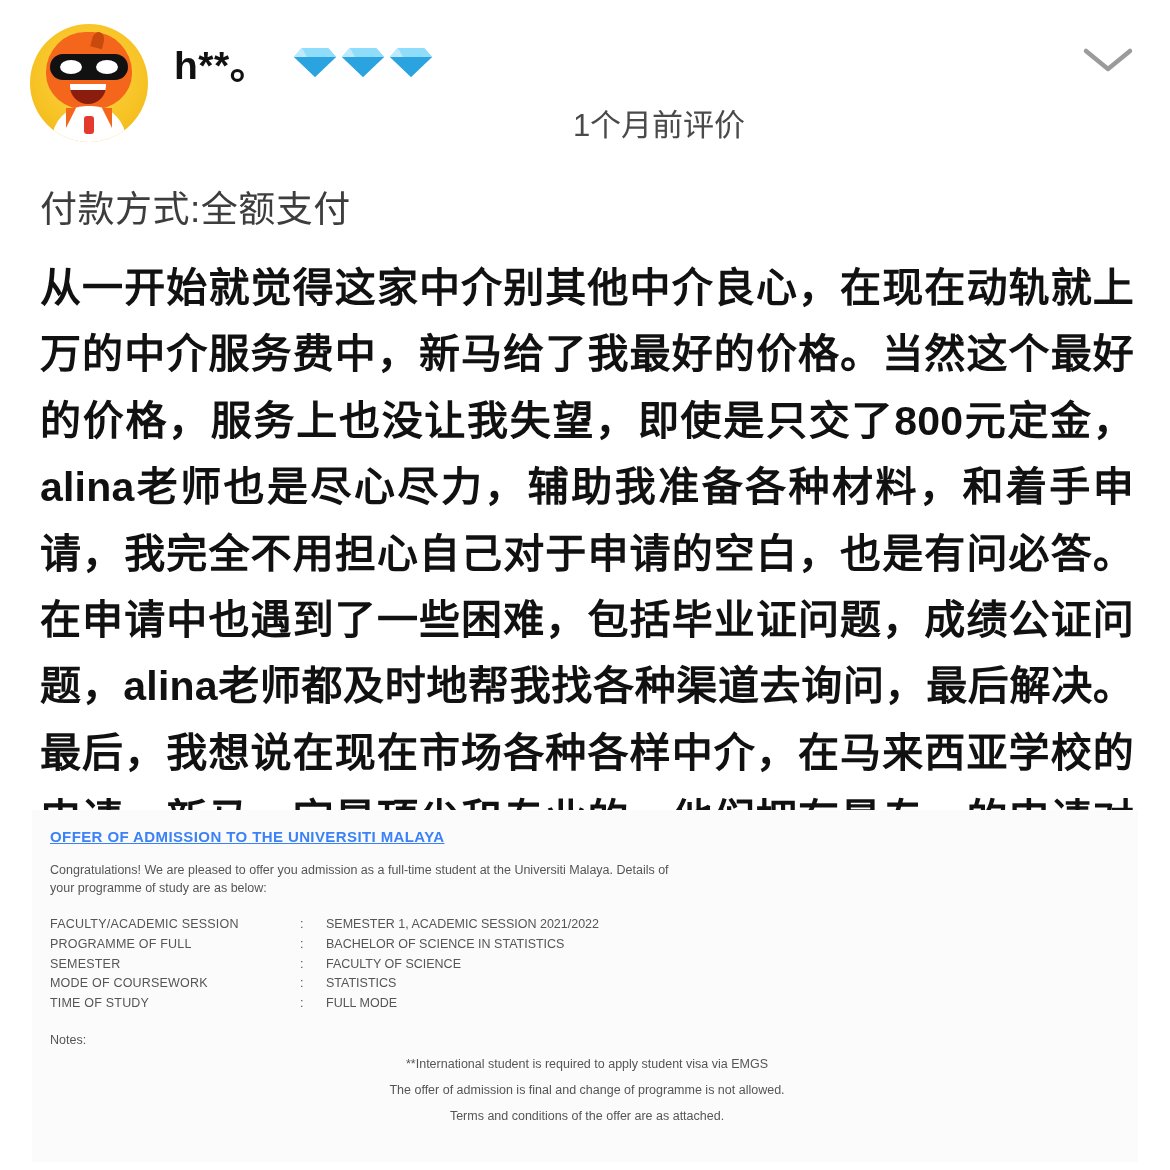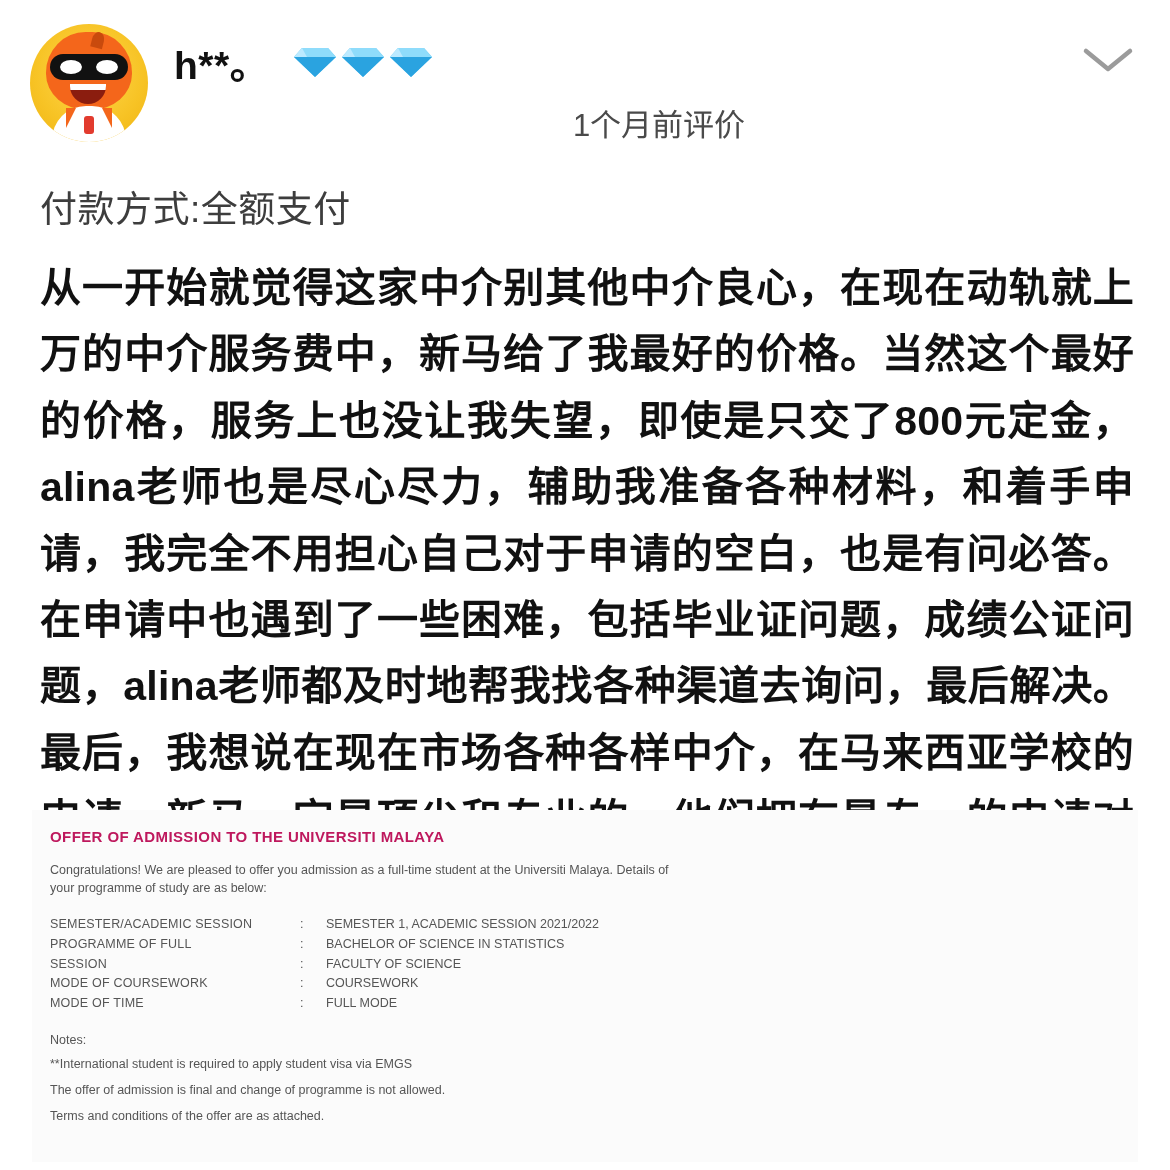--- a/index.html
+++ b/index.html
@@ -219,22 +219,23 @@
     box-sizing: border-box;
     padding: 12px 14px;
     overflow: hidden;
     font-family: "Liberation Sans", "DejaVu Sans", sans-serif;
     color: #4c4c4c;
   }
   .doc-title {
     font-size: 15px;
     font-weight: bold;
     letter-spacing: 0.4px;
-    color: #be185d;
+    color: #3b82f6;
     margin: 6px 0 16px 4px;
+    text-decoration: underline;
   }
   .doc-intro {
     font-size: 12.5px;
     line-height: 1.45;
     color: #555;
     margin: 0 0 18px 4px;
     max-width: 640px;
   }
   .doc-table {
     margin-left: 4px;
@@ -251,20 +252,21 @@
   .doc-table td.c { width: 26px; }
   .doc-notes-head {
     margin: 20px 0 10px 4px;
     font-size: 12.5px;
     color: #555;
   }
   .doc-note {
     margin: 0 0 12px 4px;
     font-size: 12.5px;
     color: #555;
+    text-align: center;
   }
 </style>
 </head>
 <body>
 
 <div class="review-card">
 
   <div class="header">
 
     <div class="avatar">
@@ -328,41 +330,41 @@
 
   <div class="review-text"><span>从一开始就觉得这家中介别其他中介良心，在现在动轨就上万的中介服务费中，新马给了我最好的价格。当然这个最好的价格，服务上也没让我失望，即使是只交了800元定金，alina老师也是尽心尽力，辅助我准备各种材料，和着手申请，我完全不用担心自己对于申请的空白，也是有问必答。在申请中也遇到了一些困难，包括毕业证问题，成绩公证问题，alina老师都及时地帮我找各种渠道去询问，最后解决。最后，我想说在现在市场各种各样中介，在马来西亚学校的申请，新马一定是顶尖和专业的。他们拥有最专一的申请对口，和专业的申请老师，还有</span><span>...</span><span class="expand">展开</span></div>
 
   <div class="doc">
     <div class="doc-title">OFFER OF ADMISSION TO THE UNIVERSITI MALAYA</div>
     <div class="doc-intro">Congratulations! We are pleased to offer you admission as a full-time student at the Universiti Malaya. Details of your programme of study are as below:</div>
 
     <table class="doc-table">
       <tbody>
         <tr>
-          <td class="k">SEMESTER/ACADEMIC SESSION</td>
+          <td class="k">FACULTY/ACADEMIC SESSION</td>
           <td class="c">:</td>
           <td class="v">SEMESTER 1, ACADEMIC SESSION 2021/2022</td>
         </tr>
         <tr>
           <td class="k">PROGRAMME OF FULL</td>
           <td class="c">:</td>
           <td class="v">BACHELOR OF SCIENCE IN STATISTICS</td>
         </tr>
         <tr>
-          <td class="k">SESSION</td>
+          <td class="k">SEMESTER</td>
           <td class="c">:</td>
           <td class="v">FACULTY OF SCIENCE</td>
         </tr>
         <tr>
           <td class="k">MODE OF COURSEWORK</td>
           <td class="c">:</td>
-          <td class="v">COURSEWORK</td>
-        </tr>
-        <tr>
-          <td class="k">MODE OF TIME</td>
+          <td class="v">STATISTICS</td>
+        </tr>
+        <tr>
+          <td class="k">TIME OF STUDY</td>
           <td class="c">:</td>
           <td class="v">FULL MODE</td>
         </tr>
       </tbody>
     </table>
 
     <div class="doc-notes-head">Notes:</div>
     <div class="doc-note">**International student is required to apply student visa via EMGS</div>
     <div class="doc-note">The offer of admission is final and change of programme is not allowed.</div>
     <div class="doc-note">Terms and conditions of the offer are as attached.</div>

